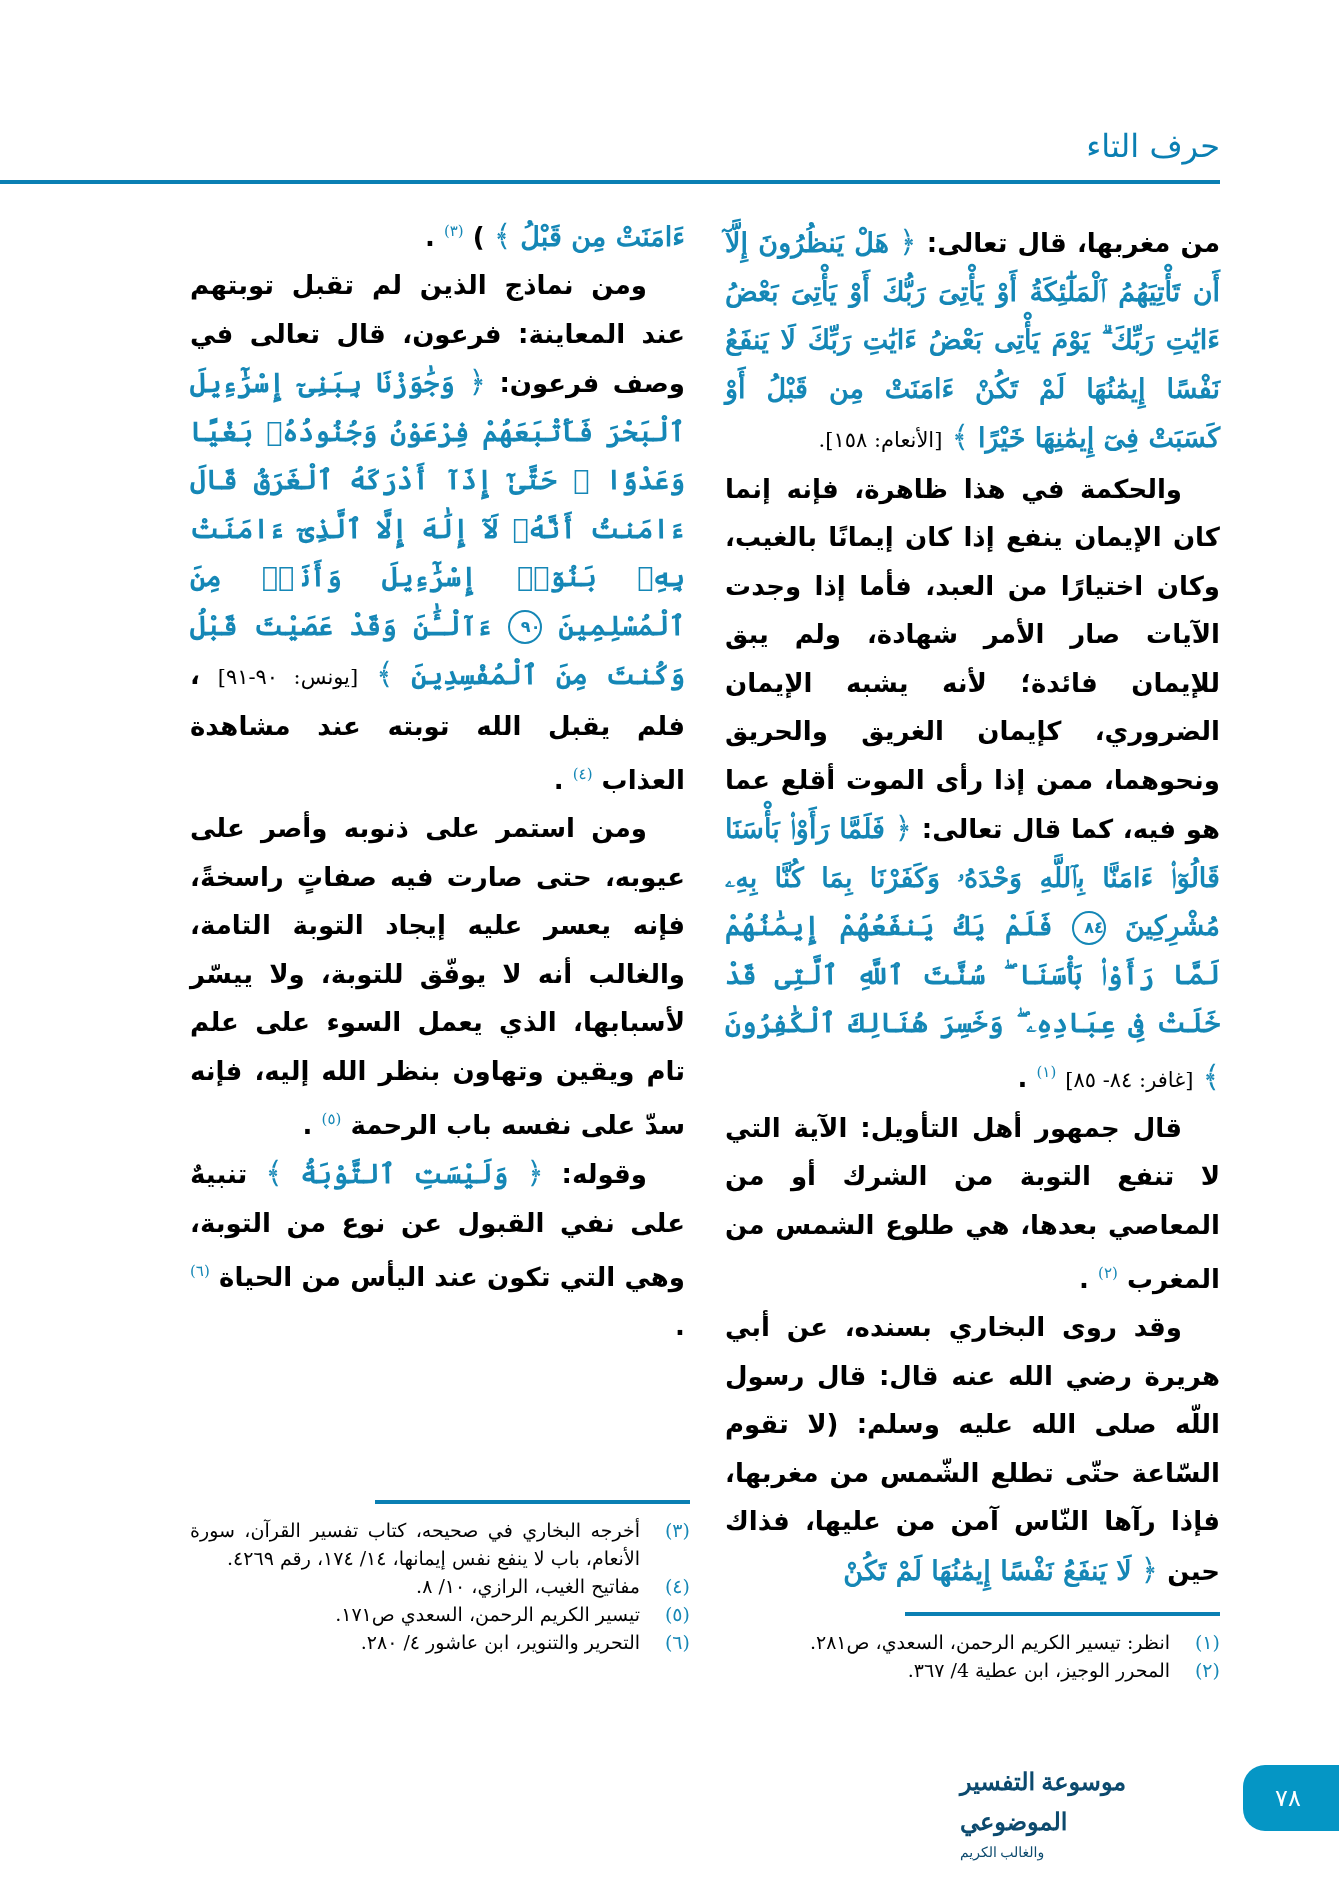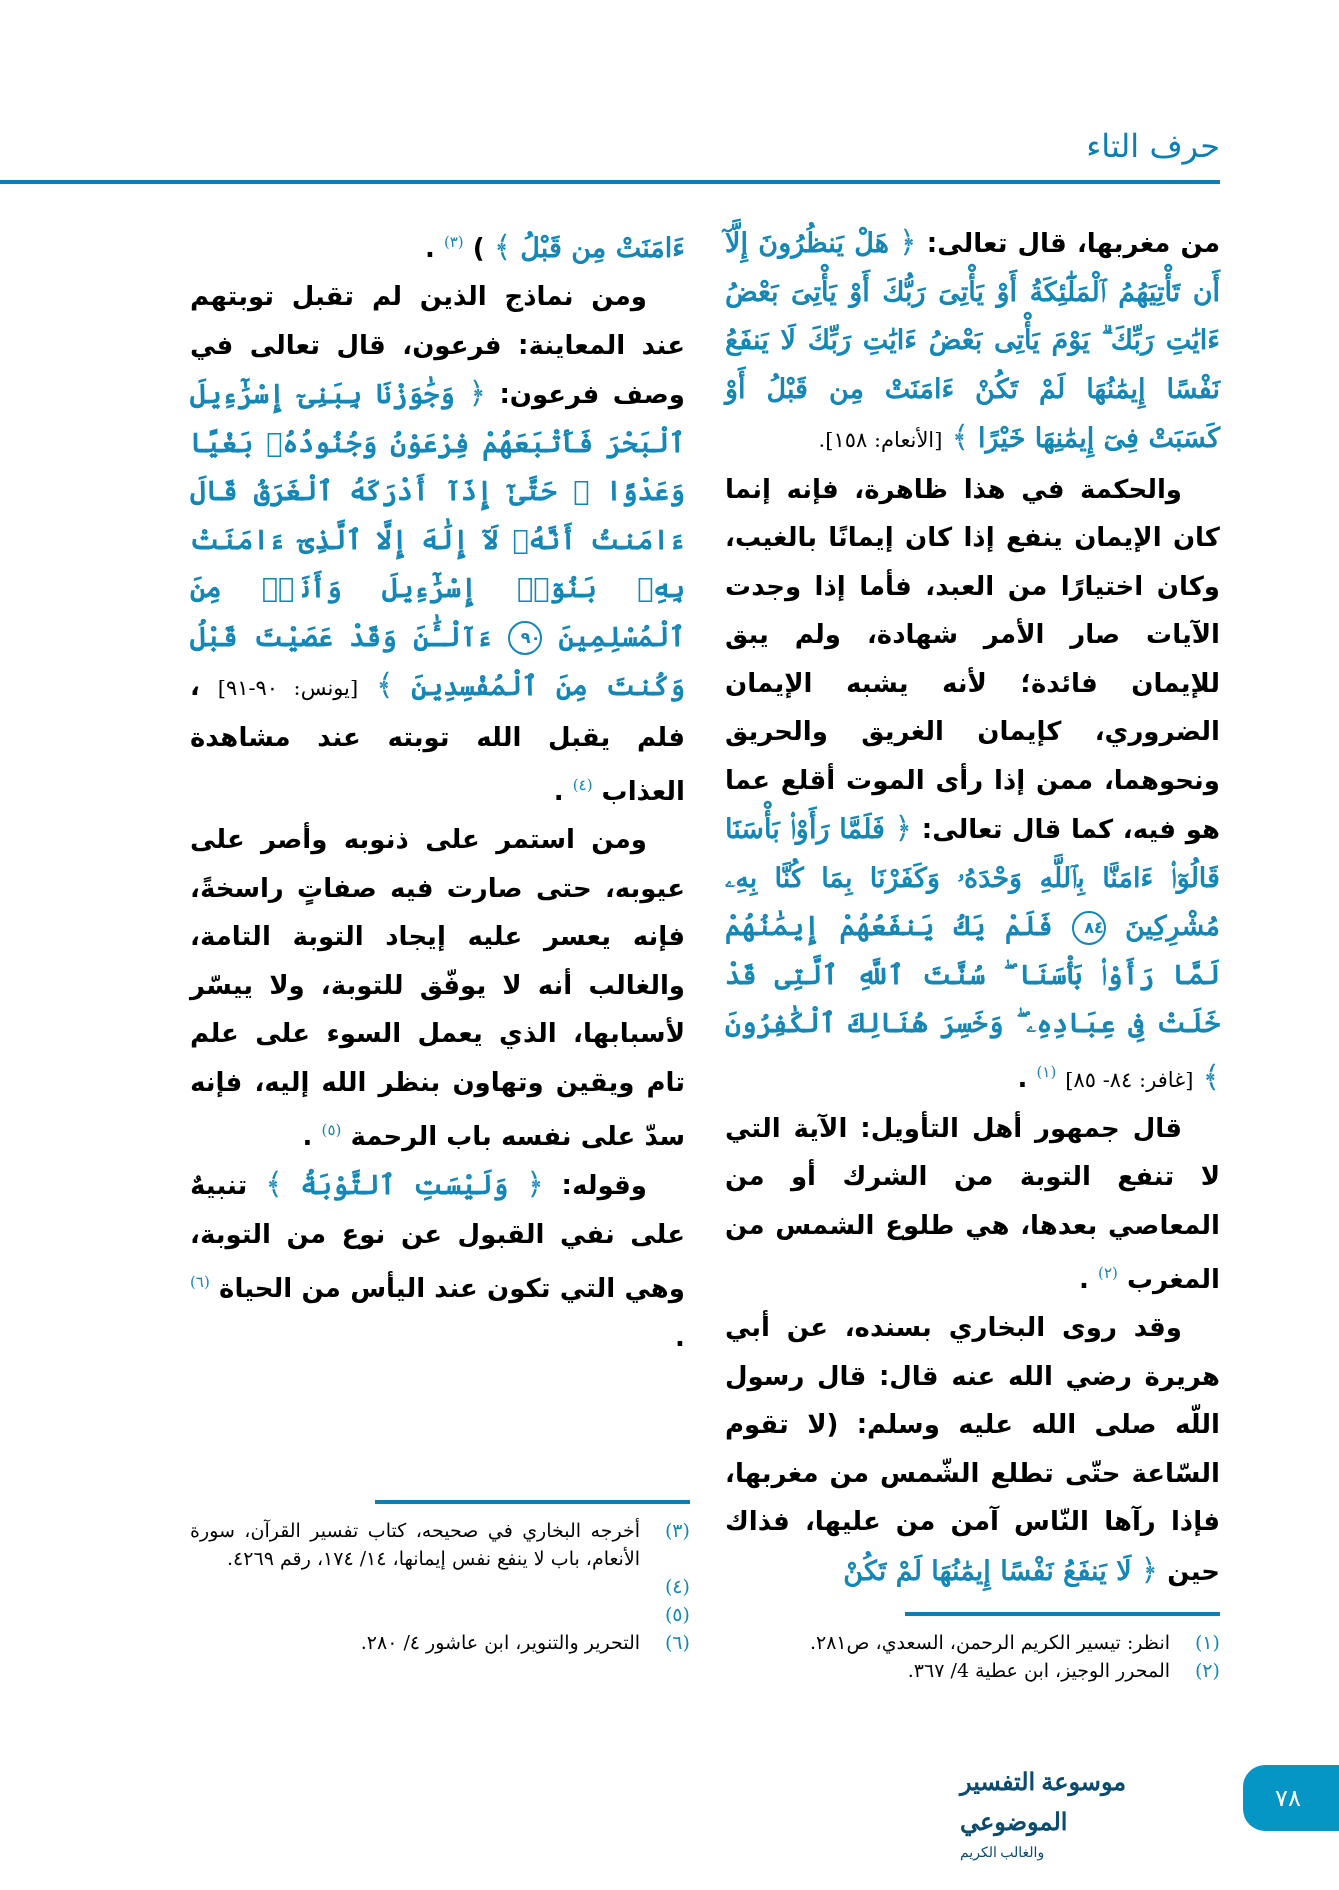--- a/index.html
+++ b/index.html
@@ -13,21 +13,21 @@
     font-family: "DejaVu Serif", serif; font-size: 32px; color: #0a7fb3; line-height: 56px;
   }
   .header-rule {
     position: absolute; top: 180px; left: 0; width: 1220px; height: 4px; background: #0a7fb3;
   }
   .col {
     position: absolute; direction: rtl; text-align: justify; text-align-last: right;
     font-family: "DejaVu Sans", sans-serif; font-weight: bold; font-size: 26px; line-height: 48.5px;
   }
   .col-right { left: 725px; top: 218px; width: 495px; }
-  .col-left  { left: 190px; top: 218px; width: 495px; }
+  .col-left  { left: 190px; top: 207px; width: 495px; }
   .para { margin: 0; }
   .para.indent { text-indent: 38px; }
   .ayah {
     color: #1587b6; font-family: "DejaVu Serif", serif; font-weight: bold; font-size: 27px;
   }
   .bracket { color: #1587b6; font-weight: normal; font-size: 30px; }
   .ref { font-family: "DejaVu Serif", serif; font-weight: normal; font-size: 21px; }
   .fn-ref { color: #1587b6; font-weight: normal; font-size: 15px; vertical-align: super; font-family: "DejaVu Serif", serif; }
   .ayah-num {
     display: inline-block; width: 30px; height: 30px; border: 2px solid #1587b6; border-radius: 50%;
@@ -145,23 +145,25 @@
 </div>
 
 <div class="fn-rule fn-rule-left"></div>
 <div class="footnotes fn-left">
   <div class="fn">
     <span class="fn-num">(٣)</span>
     <span class="fn-text">أخرجه البخاري في صحيحه، كتاب تفسير القرآن، سورة الأنعام، باب لا ينفع نفس إيمانها، ١٤/ ١٧٤، رقم ٤٢٦٩.</span>
   </div>
   <div class="fn">
     <span class="fn-num">(٤)</span>
+    <span class="fn-text">مفاتيح الغيب، الرازي، ١٠/ ٨.</span>
   </div>
   <div class="fn">
     <span class="fn-num">(٥)</span>
+    <span class="fn-text">تيسير الكريم الرحمن، السعدي ص١٧١.</span>
   </div>
   <div class="fn">
     <span class="fn-num">(٦)</span>
     <span class="fn-text">التحرير والتنوير، ابن عاشور ٤/ ٢٨٠.</span>
   </div>
 </div>
 
 <div class="logo">
   <div class="logo-main">موسوعة التفسير الموضوعي</div>
   <div class="logo-sub">والغالب الكريم</div>

